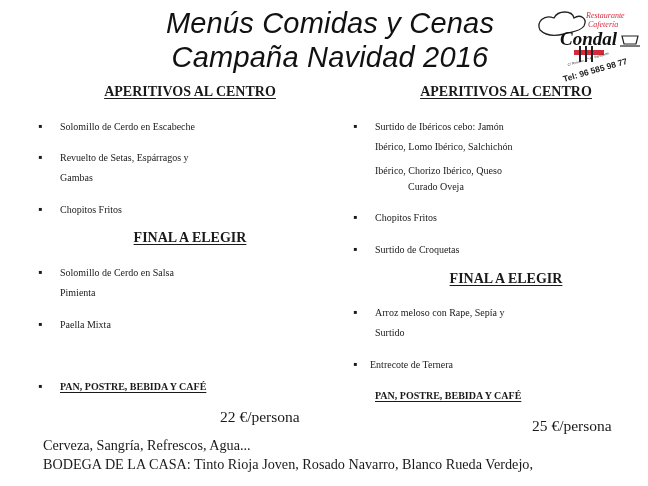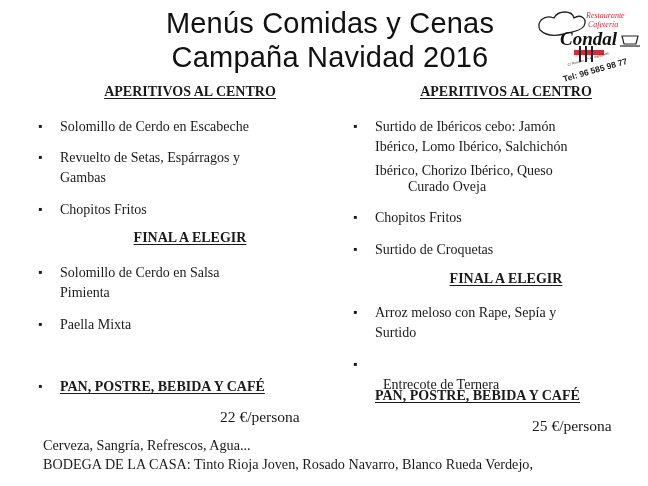--- a/index.html
+++ b/index.html
@@ -1,26 +1,26 @@
 <!DOCTYPE html>
 <html><head>
 <meta charset="utf-8">
 <style>
   html, body { margin: 0; padding: 0; background: #ffffff; }
   body { width: 648px; height: 486px; position: relative; overflow: hidden; color: #1a1a1a; }
   .serif { font-family: "Liberation Serif", "DejaVu Serif", serif; }
-  .sans { font-family: "Liberation Sans", "DejaVu Sans", sans-serif; }
+  .sans { font-family: "Liberation Sans", "DejaVu Sans", sans-serif; font-style: italic; }
 
   .title { position: absolute; left: 100px; top: 6px; width: 460px; text-align: center; font-size: 29px; line-height: 34px; color: #111; letter-spacing: 0.2px; }
 
   .logo { position: absolute; left: 534px; top: 4px; width: 112px; height: 80px; }
 
   .heading { position: absolute; font-weight: bold; text-decoration: underline; font-size: 14px; text-align: center; text-underline-offset: 2px; }
 
-  .item { position: absolute; font-size: 14px; line-height: 21px; }
+  .item { position: absolute; font-size: 10px; line-height: 21px; }
   .bullet { position: absolute; font-size: 12px; line-height: 21px; }
 
   .price { position: absolute; font-size: 15.5px; line-height: 20px; }
   .footer { position: absolute; left: 43px; top: 436px; width: 600px; font-size: 14.2px; line-height: 19px; }
 </style>
 </head>
 <body>
 
 <div class="title sans">
   <div>Menús Comidas y Cenas</div>
@@ -92,21 +92,21 @@
   <span class="bullet serif" style="left:353px; top:239px;">▪</span>
   <div class="item serif" style="left:375px; top:239px;">Surtido de Croquetas</div>
 
   <div class="heading serif" style="left:426px; top:271px; width:160px;">FINAL A ELEGIR</div>
 
   <span class="bullet serif" style="left:353px; top:302px;">▪</span>
   <div class="item serif" style="left:375px; top:302px;">Arroz meloso con Rape, Sepía y</div>
   <div class="item serif" style="left:375px; top:322px;">Surtido</div>
 
   <span class="bullet serif" style="left:353px; top:354px;">▪</span>
-  <div class="item serif" style="left:383px; top:354px;margin-top:20px;">Entrecote de Ternera</div>
+  <div class="item serif" style="left:370px; top:354px;">Entrecote de Ternera</div>
 
   <div class="item serif" style="left:375px; top:385px; font-weight:bold; text-decoration:underline; text-underline-offset:2px;">PAN, POSTRE, BEBIDA Y CAFÉ</div>
 
   <div class="price serif" style="left:532px; top:416px;">25 €/persona</div>
 </div>
 
 <div class="footer serif">
   <div>Cerveza, Sangría, Refrescos, Agua...</div>
   <div>BODEGA DE LA CASA: Tinto Rioja Joven, Rosado Navarro, Blanco Rueda Verdejo,</div>
 </div>

